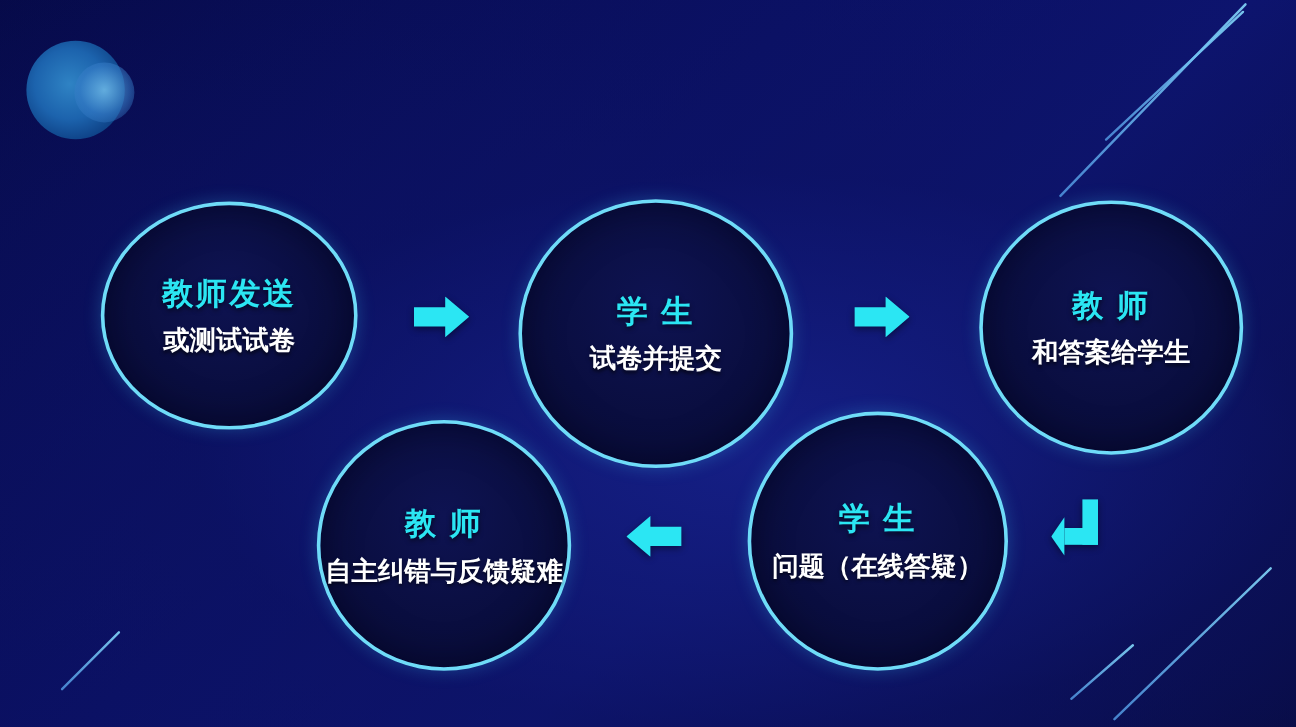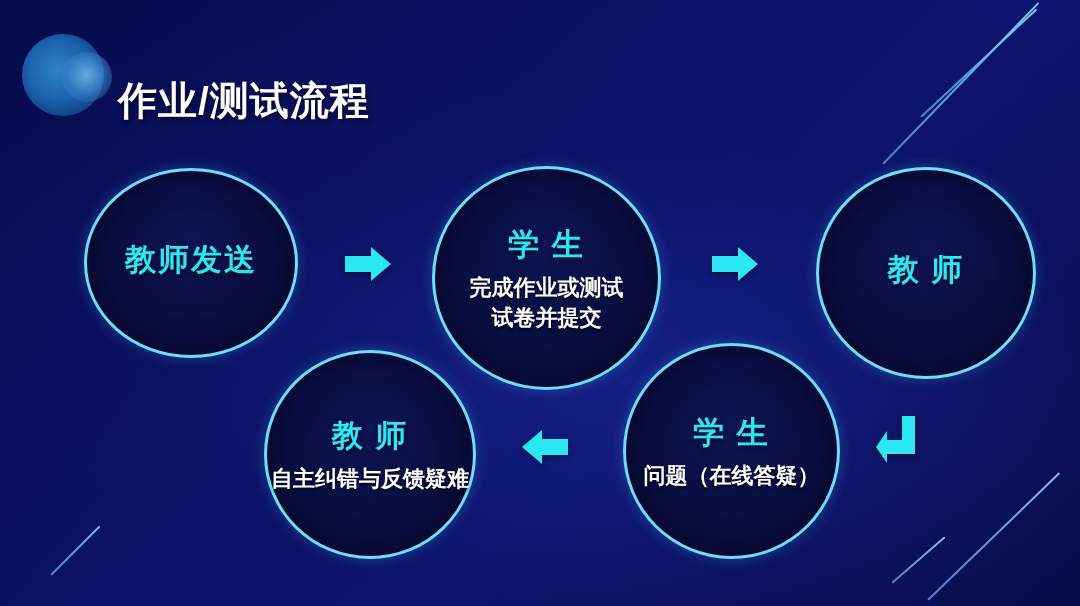--- a/index.html
+++ b/index.html
@@ -29,21 +29,21 @@
   
   .node{position:absolute;border-radius:50%;border:3px solid #6fdcf8;
     background:radial-gradient(circle at 50% 38%, #0e1352 0%, #0a0e40 55%, #070a31 100%);
     box-shadow:0 0 14px rgba(60,190,240,.28), inset 0 0 30px rgba(0,0,25,.55);
     display:flex;flex-direction:column;align-items:center;justify-content:center;text-align:center;}
   .node-1{left:84px;top:168px;width:208px;height:184px;}
   .node-2{left:432px;top:166px;width:223px;height:218px;}
   .node-3{left:816px;top:167px;width:214px;height:206px;}
   .node-4{left:264px;top:350px;width:206px;height:203px;}
   .node-5{left:623px;top:343px;width:211px;height:210px;}
-  .node-title{color:#2be6f3;font-size:31px;font-weight:800;letter-spacing:2px;margin-bottom:7px;
+  .node-title{color:#2be6f3;font-size:26px;font-weight:800;letter-spacing:2px;margin-bottom:7px;
     white-space:nowrap;text-shadow:0 2px 4px rgba(0,0,0,.65);}
   .node-line{color:#fff;font-size:22px;font-weight:800;line-height:1.32;white-space:nowrap;
     text-shadow:0 2px 3px rgba(0,0,0,.6);}
   
   .arrow{position:absolute;filter:drop-shadow(0 2px 3px rgba(0,0,0,.45));}
   .arrow svg{display:block;}
   .arrow-1{left:345px;top:247px;}
   .arrow-2{left:712px;top:247px;}
   .arrow-return{left:876px;top:416px;}
   .arrow-left{left:522px;top:430px;}
@@ -55,46 +55,46 @@
 <div class="slide">
 
   <div class="deco-line line-tr-long"></div>
   <div class="deco-line line-tr-short"></div>
   <div class="deco-line line-bl"></div>
   <div class="deco-line line-br-long"></div>
   <div class="deco-line line-br-short"></div>
 
   <div class="deco-circle-big"></div>
   <div class="deco-circle-small"></div>
-  <h1 class="page-title">作业/测试流程</h1>
 
   <div class="node node-1">
     <div class="node-title">教师发送</div>
+    <div class="node-line">或测试试卷</div>
   </div>
 
   <div class="arrow arrow-1" aria-label="arrow-step1-to-step2">
     <svg width="46" height="34" viewBox="0 0 46 34">
       <polygon class="cyan" points="0,9 26,9 26,0 46,17 26,34 26,25 0,25"></polygon>
     </svg>
   </div>
 
   <div class="node node-2">
     <div class="node-title">学 生</div>
-    <div class="node-line">完成作业或测试</div>
     <div class="node-line">试卷并提交</div>
   </div>
 
   <div class="arrow arrow-2" aria-label="arrow-step2-to-step3">
     <svg width="46" height="34" viewBox="0 0 46 34">
       <polygon class="cyan" points="0,9 26,9 26,0 46,17 26,34 26,25 0,25"></polygon>
     </svg>
   </div>
 
   <div class="node node-3">
     <div class="node-title">教 师</div>
+    <div class="node-line">和答案给学生</div>
   </div>
 
   <div class="arrow arrow-return" aria-label="arrow-step3-to-step4">
     <svg width="41" height="48" viewBox="0 0 41 48">
       <rect class="cyan" x="26" y="0" width="13" height="38"></rect>
       <rect class="cyan" x="11" y="24" width="28" height="14"></rect>
       <polygon class="cyan" points="11,15 11,47 0,31"></polygon>
     </svg>
   </div>
 

